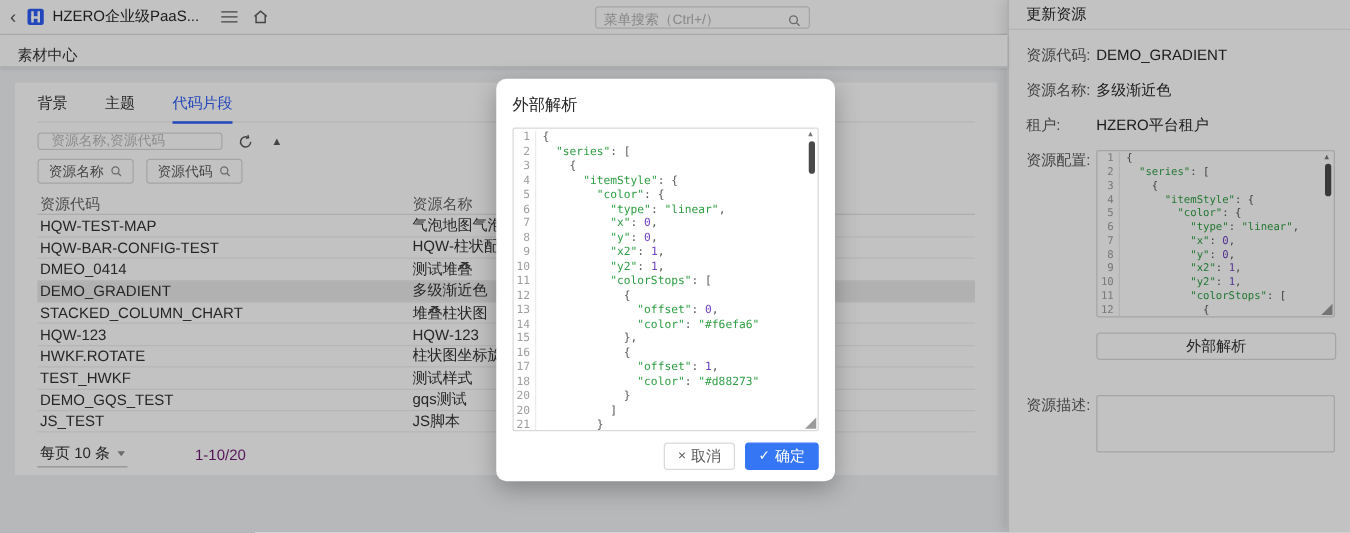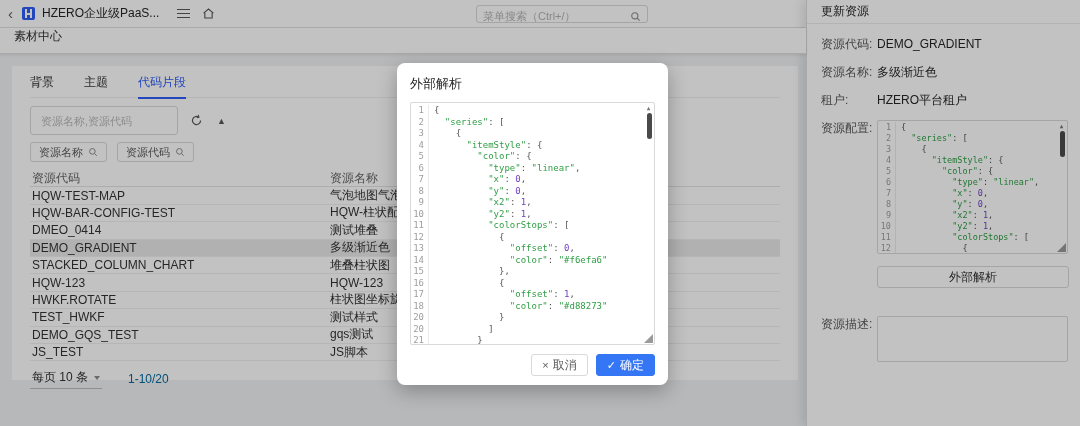--- a/index.html
+++ b/index.html
@@ -16,53 +16,53 @@
       linear-gradient(#fff,#fff) 5px 0/2px 9px no-repeat,
       linear-gradient(#fff,#fff) 0 3.5px/7px 2px no-repeat; }
   .app-title { margin-left:7px; font-size:12px; color:#262626; white-space:nowrap; }
   .hamburger { margin-left:18px; width:13px; height:9px; border-top:1.5px solid #595959; border-bottom:1.5px solid #595959; position:relative; cursor:pointer; }
   .hamburger::after { content:""; position:absolute; left:0; top:2.6px; width:13px; height:1.5px; background:#595959; }
   .home-ic { margin-left:12px; cursor:pointer; display:flex; }
   .hdr-search { position:absolute; left:476px; top:5px; width:172px; height:18px; border:1px solid #d9d9d9; border-radius:3px; background:#fff; display:flex; align-items:flex-end; padding:0 6px; }
   .hdr-search input { border:none; outline:none; flex:1; font-size:11px; color:#555; background:transparent; font-family:inherit; }
   .hdr-search input::placeholder { color:#b3b3b3; }
 
-  .page-tabbar { height:26px; background:#fff; border-bottom:1px solid #e0e0e0; box-shadow:0 1px 3px rgba(0,0,0,.10); display:flex; align-items:flex-start; padding-left:14px; position:relative; z-index:2; }
+  .page-tabbar { height:26px; background:#fff; border-bottom:1px solid #e0e0e0; box-shadow:0 1px 3px rgba(0,0,0,.10); display:flex; align-items:flex-end; padding-left:14px; position:relative; z-index:2; }
   .page-tab { font-size:12px; color:#333; cursor:pointer; }
 
   .content { position:absolute; top:54px; left:0; right:0; bottom:0; background:#f0f2f5; padding:12px 8px 0 12px; }
   .card { background:#fff; width:786px; height:314px; padding:8px 18px 6px; }
 
   .tabs { display:flex; gap:30px; height:24px; align-items:flex-start; border-bottom:1px solid #f0f0f0; }
   .tab { font-size:12px; font-weight:normal; color:#333; padding-bottom:6px; cursor:pointer; border-bottom:2px solid transparent; }
   .tab.active { color:#2d5cf6; border-bottom-color:#2d5cf6; }
 
   .search-row { margin-top:8px; display:flex; align-items:center; }
-  .res-search { width:148px; height:29px; border:1px solid #d9d9d9; border-radius:3px; display:flex; align-items:center; padding:0 6px; background:#fff; }
+  .res-search { width:148px; height:14px; border:1px solid #d9d9d9; border-radius:3px; display:flex; align-items:center; padding:0 6px; background:#fff; }
   .res-search input { border:none; outline:none; flex:1; font-size:11px; margin-left:4px; color:#555; background:transparent; font-family:inherit; }
   .res-search input::placeholder { color:#b8b8b8; }
   .icon-btn { margin-left:12px; cursor:pointer; display:flex; align-items:center; color:#595959; }
   .collapse-tri { font-size:9px; color:#595959; margin-left:14px; cursor:pointer; }
 
   .chips { margin-top:7px; display:flex; gap:10px; }
   .chip { height:20px; border:1px solid #d9d9d9; border-radius:3px; background:#fff; display:flex; align-items:center; gap:5px; padding:0 8px; font-size:11px; color:#595959; cursor:pointer; }
 
   .table { margin-top:8px; }
   .trow { display:flex; height:17.4px; align-items:center; border-bottom:1px solid #f0f0f0; cursor:pointer; }
   .trow.head { cursor:default; border-bottom:1px solid #e4e4e4; }
   .trow.head .c { color:#666; }
   .trow.selected { background:#e9e9e9; }
   .c { font-size:12px; color:#333; white-space:nowrap; overflow:hidden; }
   .c1 { flex:0 0 300px; padding-left:2px; }
   .c2 { flex:1; }
 
   .pag { margin-top:7px; display:flex; align-items:center; gap:26px; }
   .psize { display:flex; align-items:center; gap:6px; border-bottom:1px solid #bdbdbd; padding:1px 2px 2px; cursor:pointer; color:#333; }
   .caret { width:0; height:0; border-left:3.5px solid transparent; border-right:3.5px solid transparent; border-top:4px solid #8c8c8c; }
-  .prange { color:#0369a1; }
+  .prange { color:#701a75;margin-left:28px; }
 
   
   .drawer { position:absolute; left:806px; top:0; width:274px; height:426px; background:#fff; border-left:1px solid #ddd; box-shadow:-4px 0 10px rgba(0,0,0,.10); }
   .drawer-header { height:24px; display:flex; align-items:center; padding-left:14px; border-bottom:1px solid #ececec; font-size:12px; color:#262626; }
   .drawer-body { padding:12px 12px 0 14px; }
   .frow { display:flex; margin-bottom:11px; align-items:baseline; }
   .frow .flabel { flex:0 0 56px; font-size:12px; color:#595959; }
   .frow .fvalue { font-size:12px; color:#262626; }
   .frow.top { align-items:flex-start; }
 

